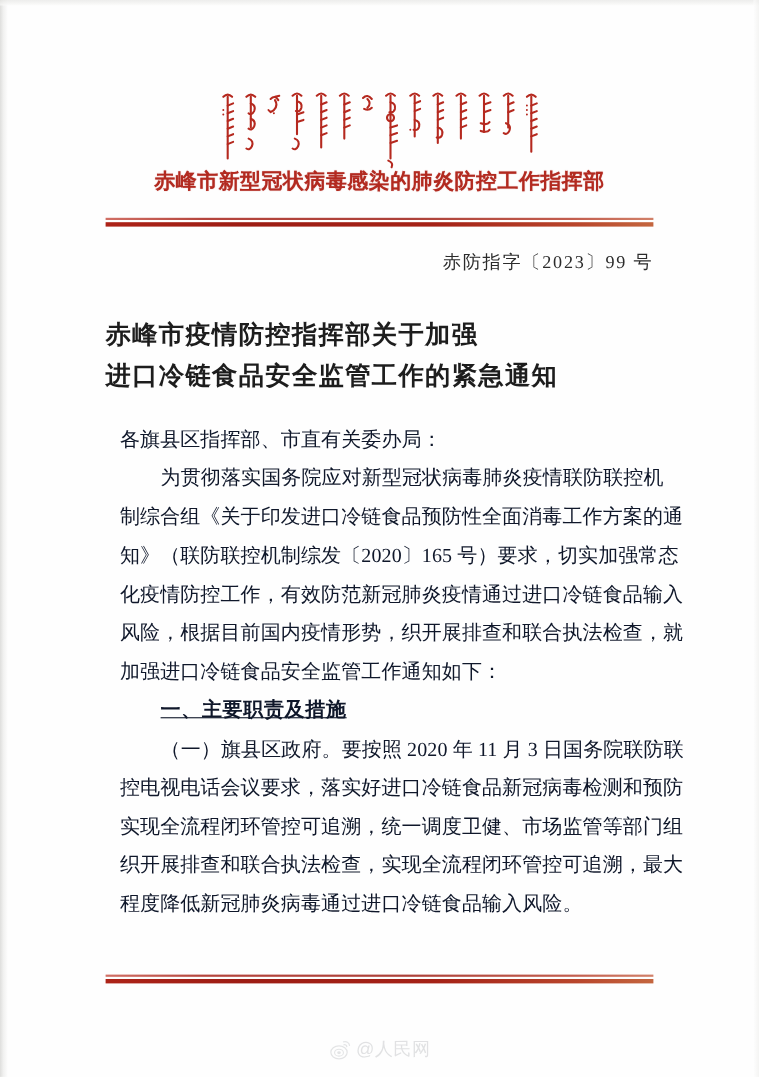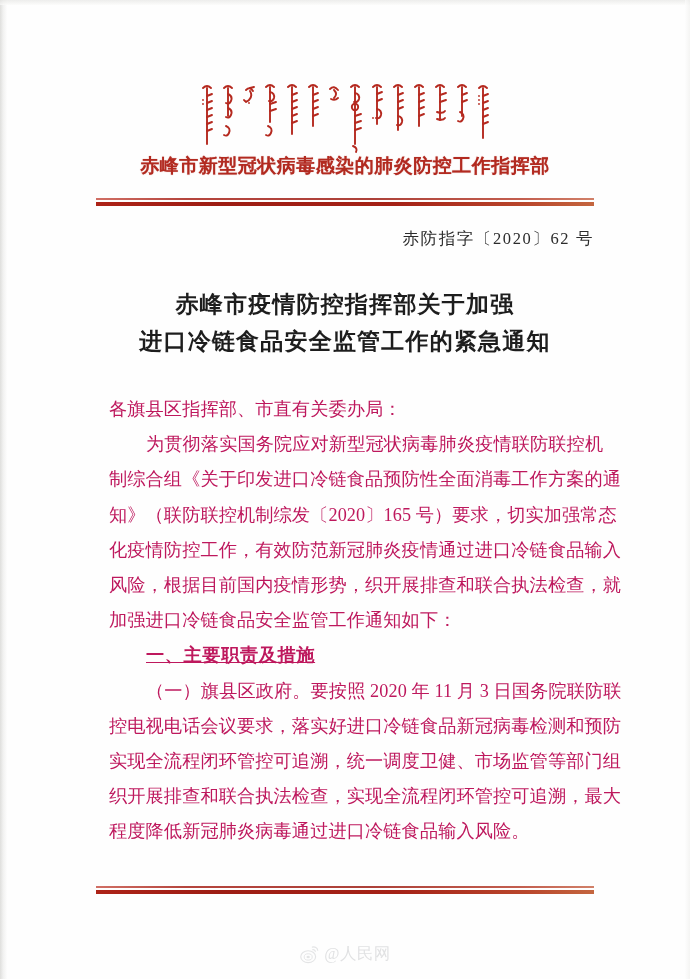--- a/index.html
+++ b/index.html
@@ -115,42 +115,42 @@
     color: #2b2b2b;
     font-family: "Liberation Serif", "DejaVu Serif", serif;
   }
 
   
   .doc-title {
     position: absolute;
     left: 96px;
     top: 286px;
     width: 498px;
-    text-align: center;
+    text-align: left;
     font-family: "Liberation Serif", "DejaVu Serif", serif;
     font-weight: 700;
     font-size: 23px;
     letter-spacing: 1.2px;
     line-height: 1.62;
     color: #1d1d1d;
   }
   .doc-title .title-line {
     display: block;
     white-space: nowrap;
   }
 
   
   .doc-body {
     position: absolute;
     left: 109px;
-    top: 392px;
+    top: 382px;
     width: 484px;
     font-family: "Liberation Serif", "DejaVu Serif", serif;
     font-size: 18.2px;
-    color: #be185d;
+    color: #0f172a;
   }
   .body-line {
     height: 35.2px;
     line-height: 35.2px;
     white-space: nowrap;
     letter-spacing: 0.1px;
   }
   .body-line.indent {
     padding-left: 37px;
   }
@@ -173,21 +173,21 @@
     gap: 4px;
     opacity: .30;
     pointer-events: none;
   }
   .watermark .wm-logo {
     width: 21px;
     height: 21px;
     display: block;
   }
   .watermark .wm-text {
-    font-family: Liberation Serif, serif;
+    font-family: Liberation Sans, sans-serif;
     font-size: 16.5px;
     color: #9fa2a6;
     letter-spacing: 0.4px;
     line-height: 1;
   }
 </style>
 </head>
 <body>
 
 <div class="page">
@@ -377,21 +377,21 @@
 
     <div class="agency-name">赤峰市新型冠状病毒感染的肺炎防控工作指挥部</div>
   </div>
 
   <div class="rule-double" id="header-rule">
     <div class="rule-thin"></div>
     <div class="rule-gap"></div>
     <div class="rule-thick"></div>
   </div>
 
-  <div class="doc-number">赤防指字〔2020〕62 号</div>
+  <div class="doc-number">赤防指字〔2023〕99 号</div>
 
   <div class="doc-title">
     <span class="title-line">赤峰市疫情防控指挥部关于加强</span>
     <span class="title-line">进口冷链食品安全监管工作的紧急通知</span>
   </div>
 
   <div class="doc-body">
     <div class="body-line">各旗县区指挥部、市直有关委办局：</div>
     <div class="body-line indent">为贯彻落实国务院应对新型冠状病毒肺炎疫情联防联控机</div>
     <div class="body-line">制综合组《关于印发进口冷链食品预防性全面消毒工作方案的通</div>

